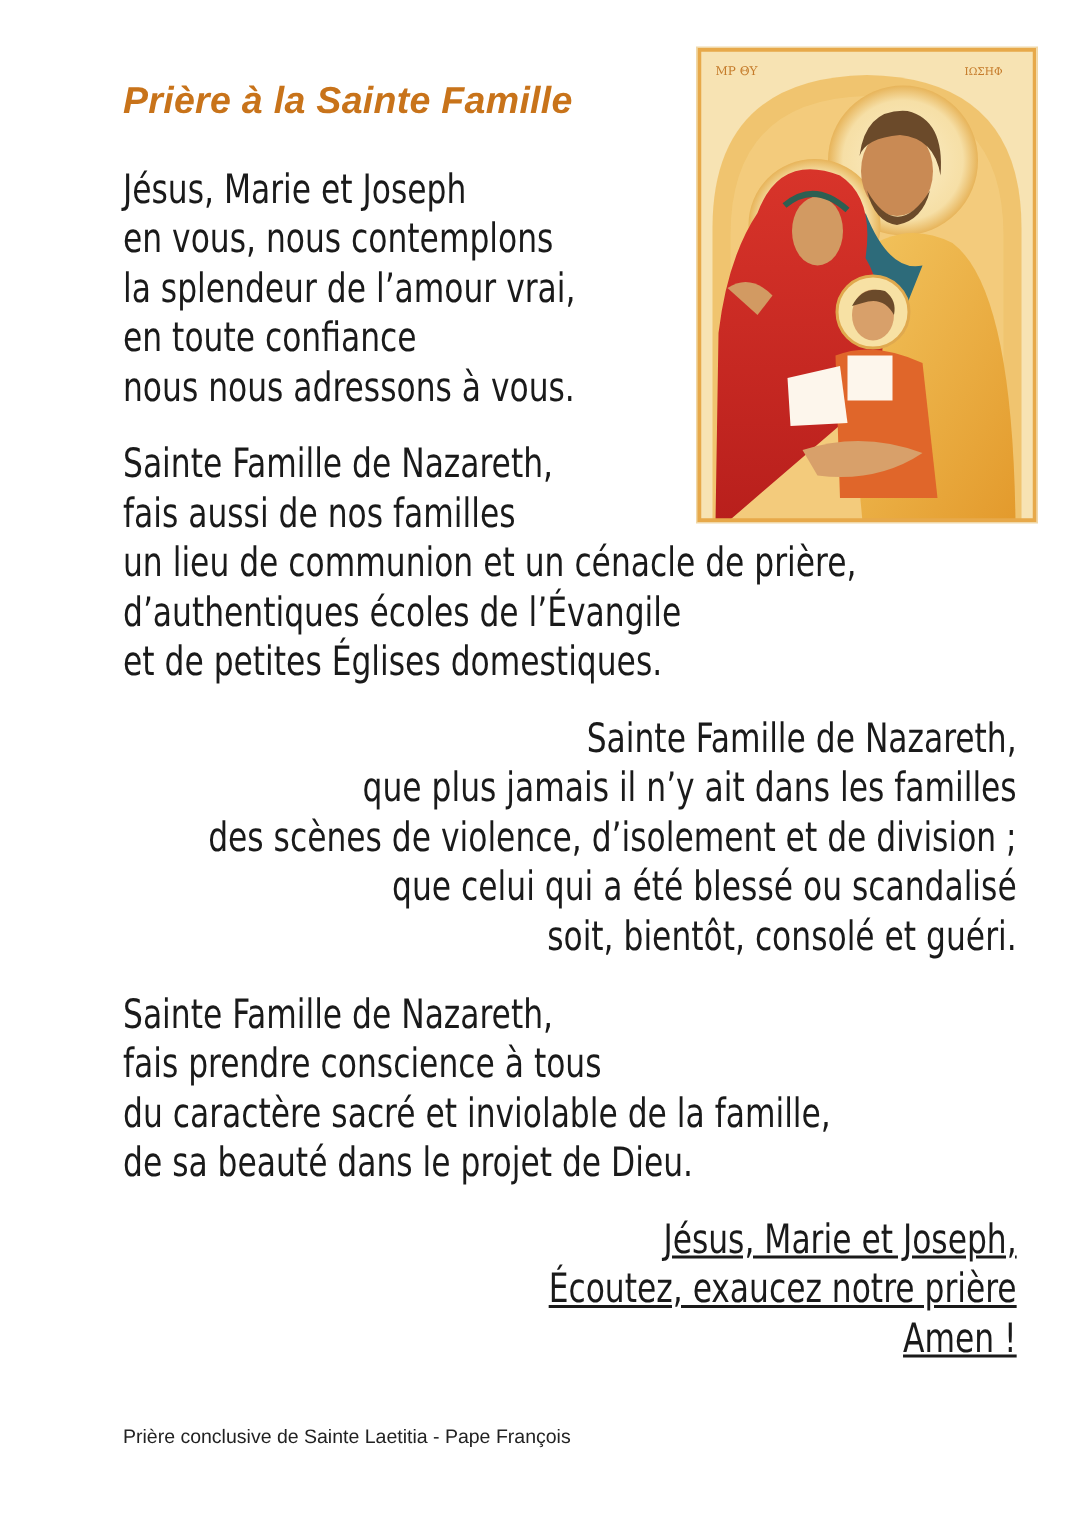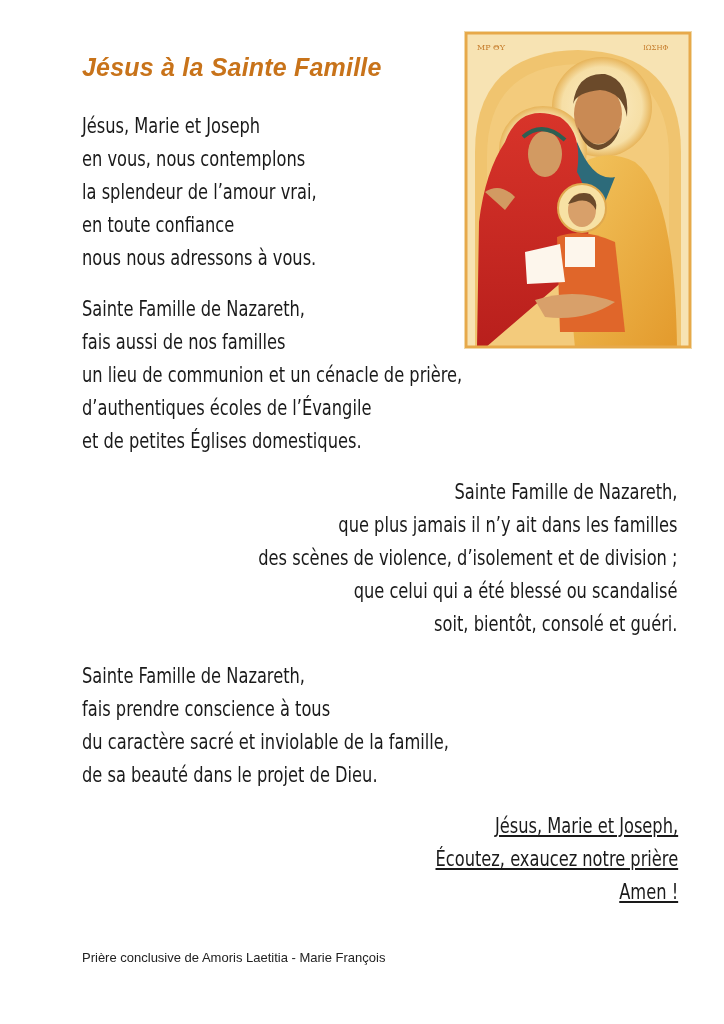--- a/index.html
+++ b/index.html
@@ -8,42 +8,42 @@
       position: relative; overflow: hidden;
       font-family: "DejaVu Sans Condensed", "Liberation Sans Narrow", "Liberation Sans", sans-serif;
       color: #1a1a1a;
     }
     .title {
       position: absolute; left: 82px; top: 53px;
       font-family: "Liberation Sans", sans-serif;
       font-weight: bold; font-style: italic;
       font-size: 25px; color: #c8731a; letter-spacing: 0.2px;
     }
-    .stanza { position: absolute; font-size: 21px; line-height: 33px; }
+    .stanza { position: absolute; font-size: 27px; line-height: 33px; }
     .stanza .line { display: block; white-space: nowrap; transform: scaleX(0.86); transform-origin: left center; }
     .stanza.right .line { transform-origin: right center; text-align: right; }
     .s1 { left: 82px; top: 110px; }
     .s2 { left: 82px; top: 293px; }
     .s3 { right: 46px; top: 476px; text-align: right; }
     .s4 { left: 82px; top: 660px; }
     .s5 { right: 46px; top: 810px; text-align: right; text-decoration: underline; }
     .footer {
       position: absolute; left: 82px; top: 950px;
       font-family: "Liberation Sans", sans-serif; font-size: 13px; color: #222;
     }
     .icon-frame {
       position: absolute; left: 465px; top: 32px; width: 226px; height: 316px;
       background: linear-gradient(180deg, #f6dba0 0%, #f1c874 60%, #e6a84a 100%);
       box-shadow: 0 0 0 1px #f0d8a8; overflow: hidden;
     }
   </style>
 </head>
 <body>
 
-<div class="title">Jésus à la Sainte Famille</div>
+<div class="title">Prière à la Sainte Famille</div>
 
 <div class="stanza s1">
   <span class="line">Jésus, Marie et Joseph</span>
   <span class="line">en vous, nous contemplons</span>
   <span class="line">la splendeur de l’amour vrai,</span>
   <span class="line">en toute confiance</span>
   <span class="line">nous nous adressons à vous.</span>
 </div>
 
 <div class="stanza s2">
@@ -122,13 +122,13 @@
 
     <path d="M70 268 Q110 255 150 270 Q120 290 80 285 Z" fill="#d8a06a"></path>
 
     <text x="12" y="18" font-size="8" fill="#c57b2a" font-family="DejaVu Serif, serif">ΜΡ ΘΥ</text>
     <text x="178" y="18" font-size="7" fill="#c57b2a" font-family="DejaVu Serif, serif">ΙΩΣΗΦ</text>
 
     <rect x="1" y="1" width="224" height="314" fill="none" stroke="#e7a94a" stroke-width="3"></rect>
   </svg>
 </div>
 
-<div class="footer">Prière conclusive de Amoris Laetitia - Marie François</div>
+<div class="footer">Prière conclusive de Sainte Laetitia - Pape François</div>
 
 </body></html>

